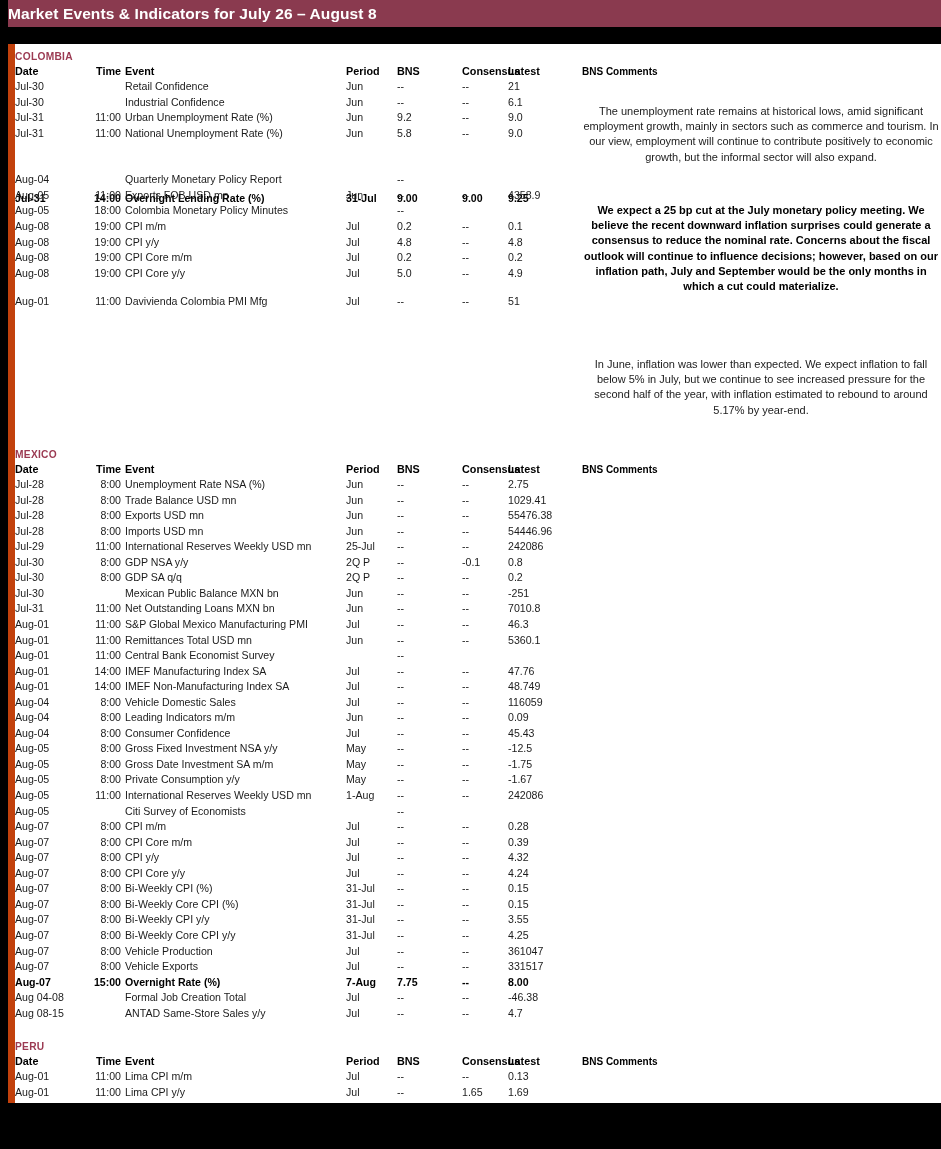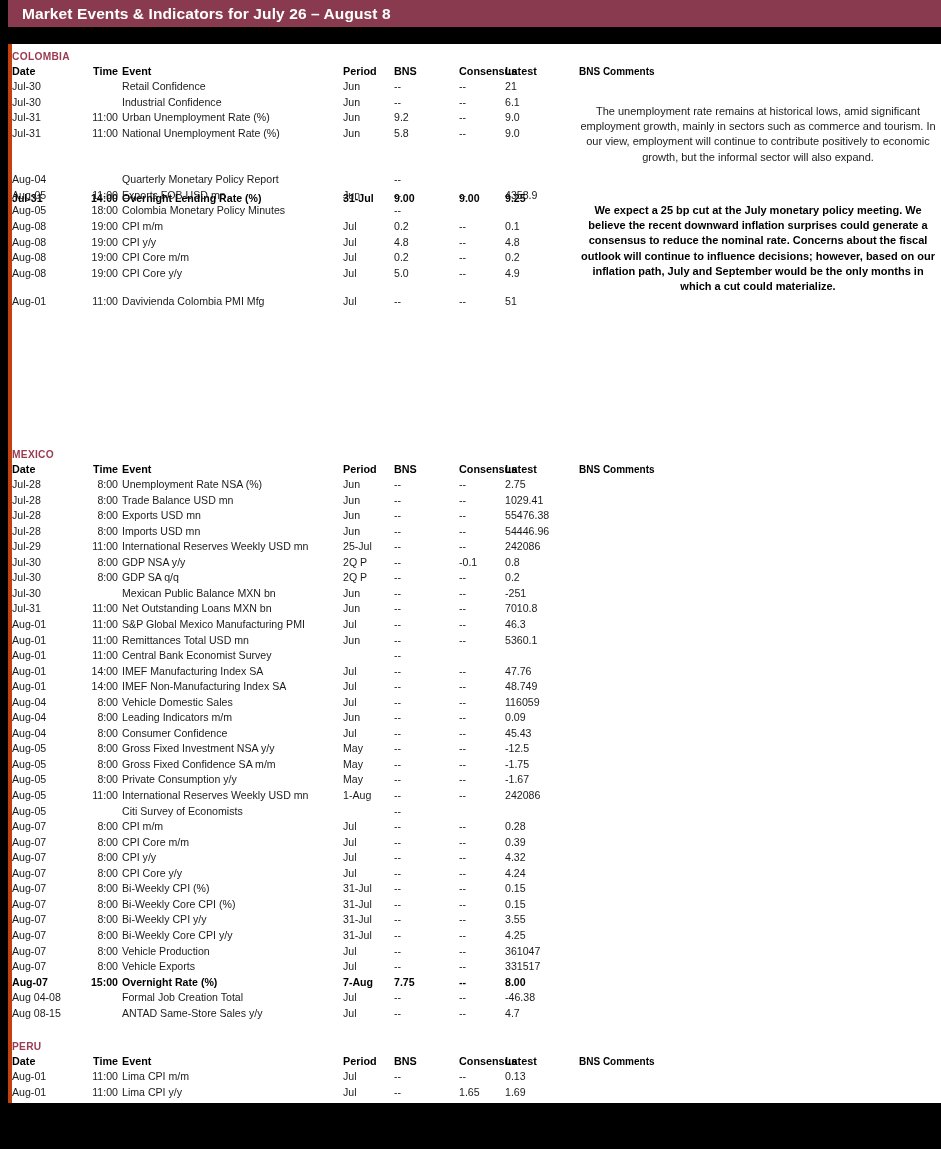--- a/index.html
+++ b/index.html
@@ -24,21 +24,20 @@
     height: 27px;
     background: #8A3A4F;
     display: flex;
     align-items: center;
   }
   #title-bar .title-text {
     color: #ffffff;
     font-size: 15.5px;
     font-weight: bold;
     letter-spacing: 0.1px;
-    padding-left: 14px;
     white-space: nowrap;
   }
 
   
   #gap-band {
     position: absolute;
     left: 0;
     top: 27px;
     width: 941px;
     height: 17px;
@@ -46,21 +45,21 @@
   }
 
   
   #sheet {
     position: absolute;
     left: 8px;
     top: 44px;
     width: 933px;
     height: 1059px;
     background: #ffffff;
-    border-left: 4px solid #c2410c;
+    border-left: 7px solid #c2410c;
     box-sizing: border-box;
     overflow: hidden;
   }
 
   #sheet-inner {
     position: relative;
     width: 100%;
     height: 100%;
   }
 
@@ -270,20 +269,21 @@
         <span class="cell c-date">Aug-08</span>
         <span class="cell c-time">19:00</span>
         <span class="cell c-event">CPI Core y/y</span>
         <span class="cell c-period">Jul</span>
         <span class="cell c-bns">5.0</span>
         <span class="cell c-consensus">--</span>
         <span class="cell c-latest">4.9</span>
       </div>
       <div class="comment" style="top: 60px;">The unemployment rate remains at historical lows, amid  significant employment growth, mainly in sectors such as commerce and tourism. In our view,  employment will  continue to contribute positively to economic growth, but the informal sector will also expand.</div>
       <div class="comment bold" style="top: 146px;">We expect a 25 bp cut at the July monetary policy meeting. We believe the recent downward inflation surprises could generate a consensus to reduce the nominal rate. Concerns about the fiscal outlook will continue to influence decisions; however, based on our inflation path, July and September would be the only months in which a cut could materialize.</div>
+      <div class="comment" style="top: 313px;">In June, inflation was lower than expected. We expect inflation to fall below 5% in July, but we continue to see increased pressure for the second half of the year, with inflation estimated to rebound to around 5.17% by year-end.</div>
       <div class="country-label" style="top: 404px;">MEXICO</div>
       <div class="row head" style="top: 418px;">
         <span class="cell c-date">Date</span>
         <span class="cell c-time">Time</span>
         <span class="cell c-event">Event</span>
         <span class="cell c-period">Period</span>
         <span class="cell c-bns">BNS</span>
         <span class="cell c-consensus">Consensus</span>
         <span class="cell c-latest">Latest</span>
         <span class="c-comments">BNS Comments</span>
@@ -446,21 +446,21 @@
         <span class="cell c-time">8:00</span>
         <span class="cell c-event">Gross Fixed Investment NSA y/y</span>
         <span class="cell c-period">May</span>
         <span class="cell c-bns">--</span>
         <span class="cell c-consensus">--</span>
         <span class="cell c-latest">-12.5</span>
       </div>
       <div class="row" style="top: 712.9px;">
         <span class="cell c-date">Aug-05</span>
         <span class="cell c-time">8:00</span>
-        <span class="cell c-event">Gross Fixed Confidence SA m/m</span>
+        <span class="cell c-event">Gross Date Investment SA m/m</span>
         <span class="cell c-period">May</span>
         <span class="cell c-bns">--</span>
         <span class="cell c-consensus">--</span>
         <span class="cell c-latest">-1.75</span>
       </div>
       <div class="row" style="top: 728.45px;">
         <span class="cell c-date">Aug-05</span>
         <span class="cell c-time">8:00</span>
         <span class="cell c-event">Private Consumption y/y</span>
         <span class="cell c-period">May</span>

